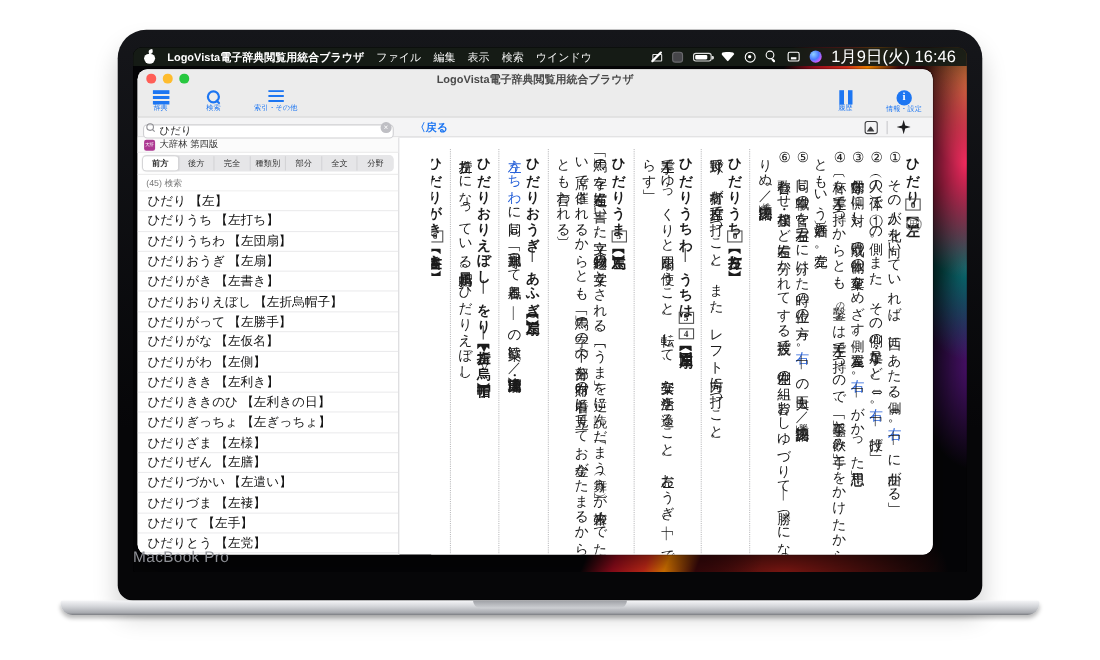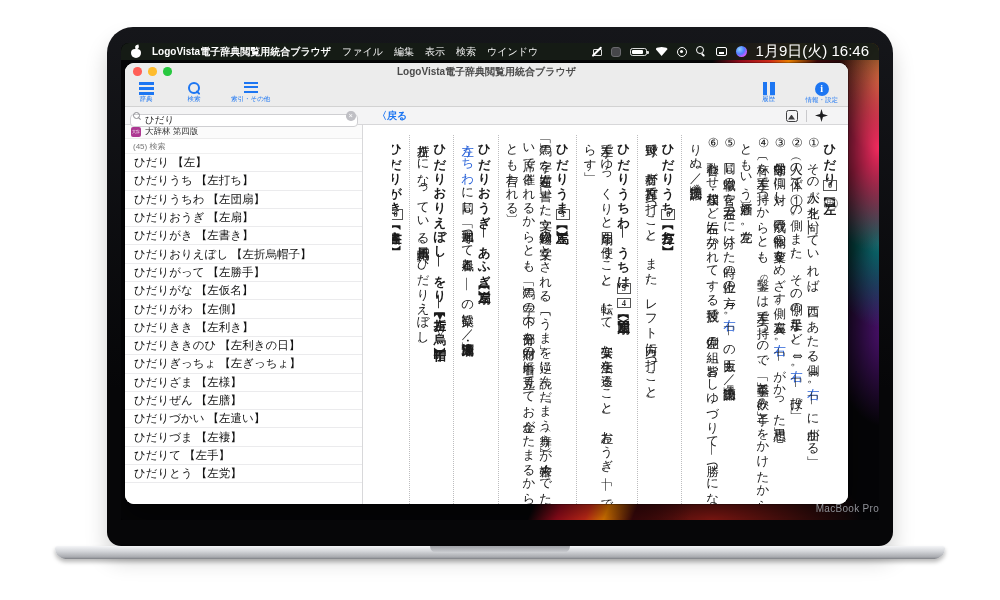--- a/index.html
+++ b/index.html
@@ -6,22 +6,22 @@
   html,body { background:#ffffff; }
   body { font-family:"Liberation Sans", sans-serif; }
   .stage { position:relative; width:1000px; height:600px; background:#fff; overflow:hidden; }
 
   
   .lid { position:absolute; left:107px; top:27px; width:786px; height:519px;
          background:linear-gradient(180deg,#15161a,#060608 70%); border-radius:26px 26px 14px 14px;
          box-shadow:0 14px 22px rgba(0,0,0,.18); }
   .screen { position:absolute; left:14px; top:16px; width:758px; height:477px;
             background:#000; border-radius:8px 8px 2px 2px; overflow:hidden; }
-  .device-label { position:absolute; left:0; right:0; bottom:6px; text-align:right;
-                  color:#8f9197; font-size:10px; letter-spacing:.3px; }
+  .device-label { position:absolute; left:0; right:0; bottom:6px; text-align:left;
+                  color:#8f9197; font-size:14px; letter-spacing:.3px; }
   .base { position:absolute; left:55px; top:546px; width:890px; height:13px;
           background:linear-gradient(180deg,#f4f5f7 0%,#d4d6da 40%,#a8aaaf 85%,#7d7f84 100%);
           border-radius:3px 3px 14px 14px; box-shadow:0 3px 4px rgba(0,0,0,.28); }
   .base-notch { position:absolute; left:375px; top:0; width:140px; height:7px;
                 background:linear-gradient(180deg,#9fa1a6,#cfd1d5); border-radius:0 0 12px 12px; }
 
   
   .wallpaper { position:absolute; inset:0;
     background:
       radial-gradient(90px 150px at 100% 22%, rgba(255,45,100,.95), rgba(255,45,100,0) 70%),
@@ -246,20 +246,31 @@
             </span>
           </div>
         </div>
 
         <div class="panes">
           <div class="sidebar">
             <div class="dict-row">
               <span class="dict-badge">大辞林</span>
               <span class="dict-name">大辞林 第四版</span>
             </div>
+            <div class="tabs-row">
+              <div class="seg">
+                  <span class="tab active">前方</span>
+                  <span class="tab">後方</span>
+                  <span class="tab">完全</span>
+                  <span class="tab">種類別</span>
+                  <span class="tab">部分</span>
+                  <span class="tab">全文</span>
+                  <span class="tab">分野</span>
+                </div>
+            </div>
             <div class="count-row">(45) 検索</div>
             <div class="results">
                 <div class="res-item">ひだり 【左】</div>
                 <div class="res-item">ひだりうち 【左打ち】</div>
                 <div class="res-item">ひだりうちわ 【左団扇】</div>
                 <div class="res-item">ひだりおうぎ 【左扇】</div>
                 <div class="res-item">ひだりがき 【左書き】</div>
                 <div class="res-item">ひだりおりえぼし 【左折烏帽子】</div>
                 <div class="res-item">ひだりがって 【左勝手】</div>
                 <div class="res-item">ひだりがな 【左仮名】</div>

